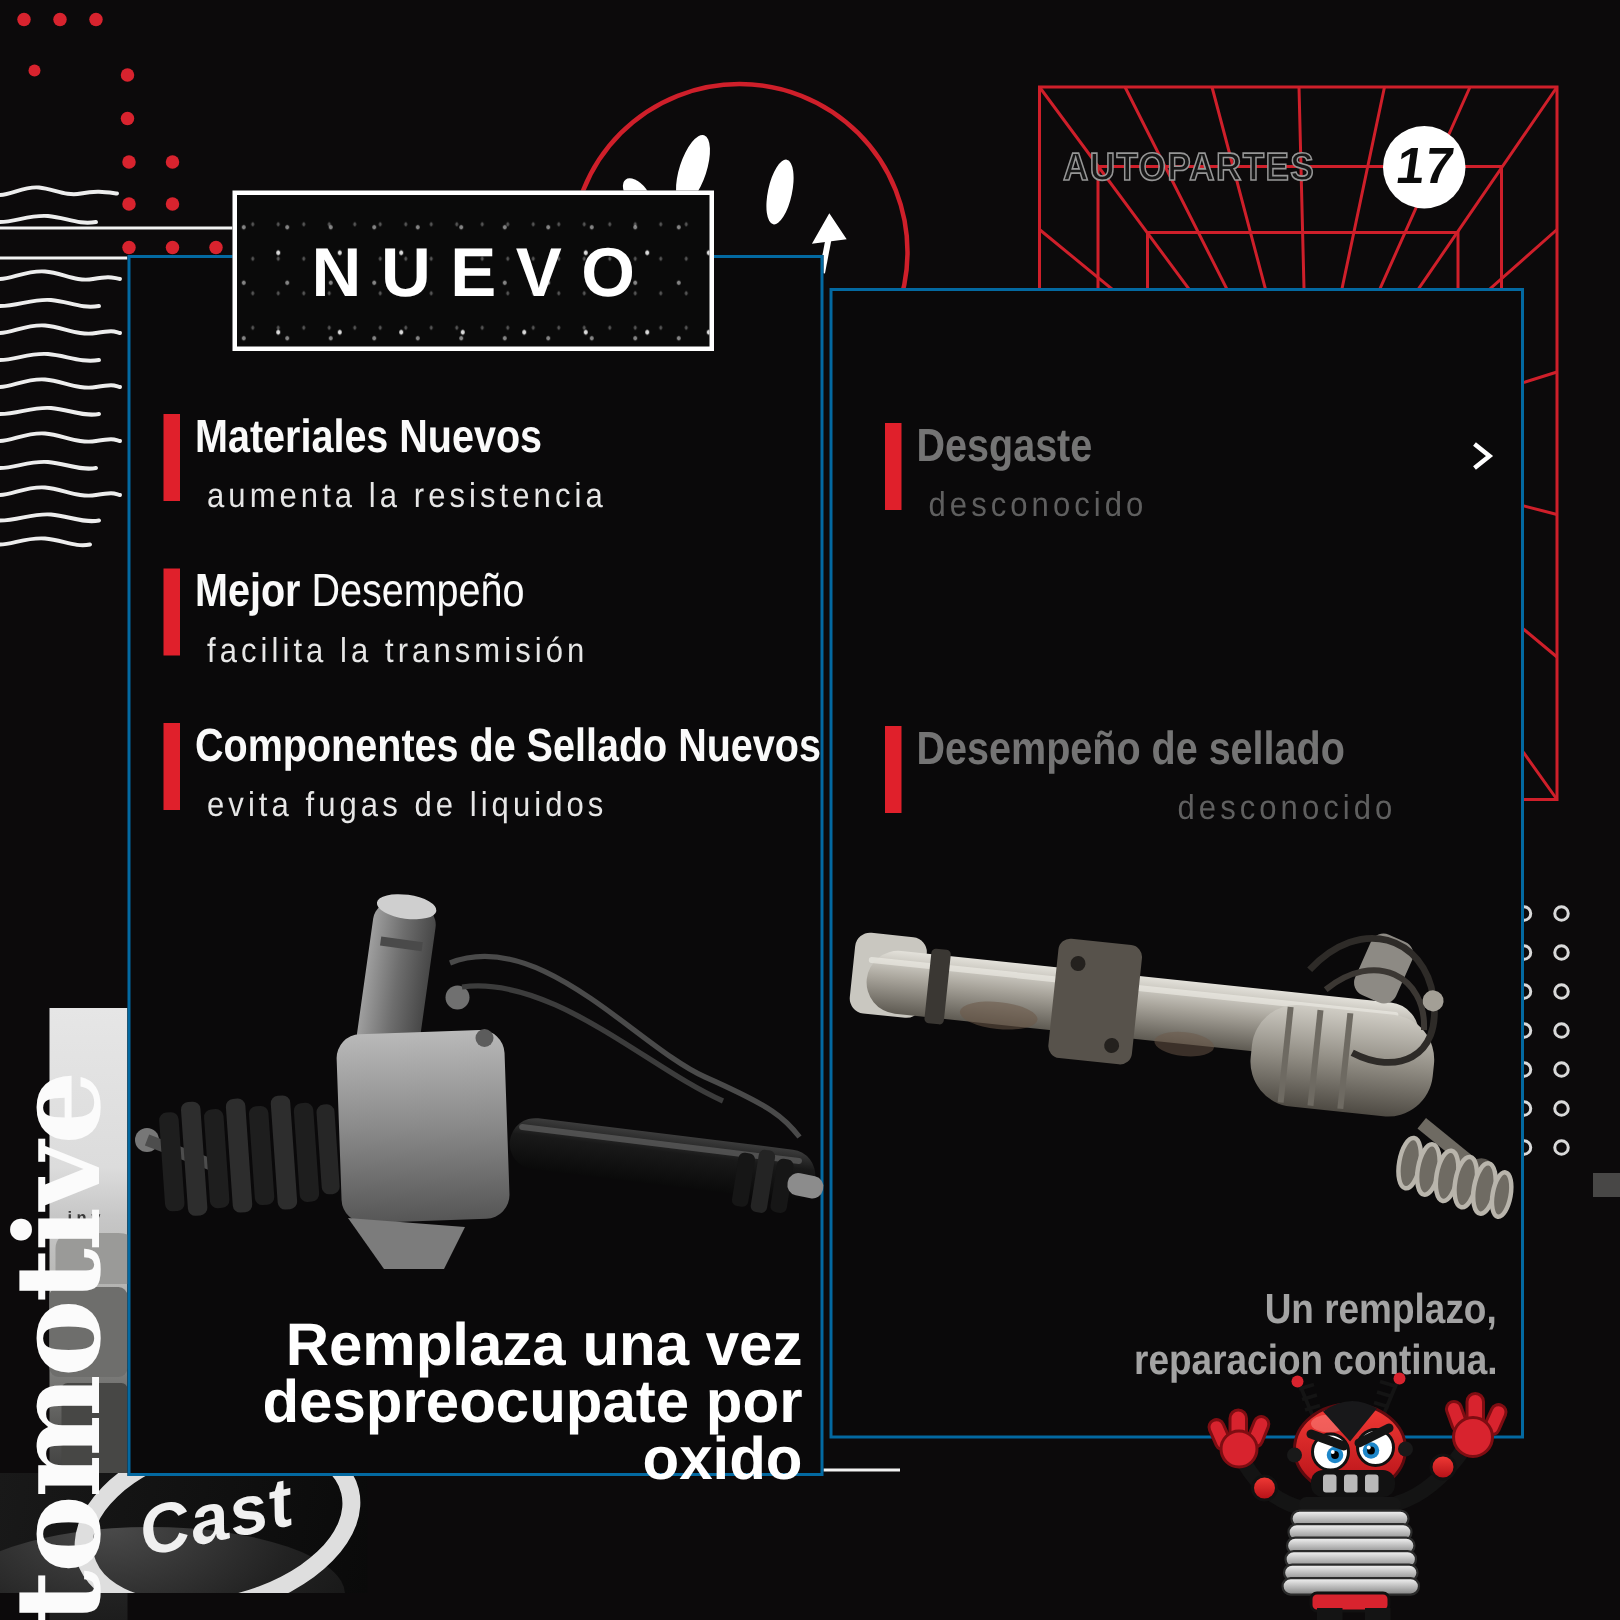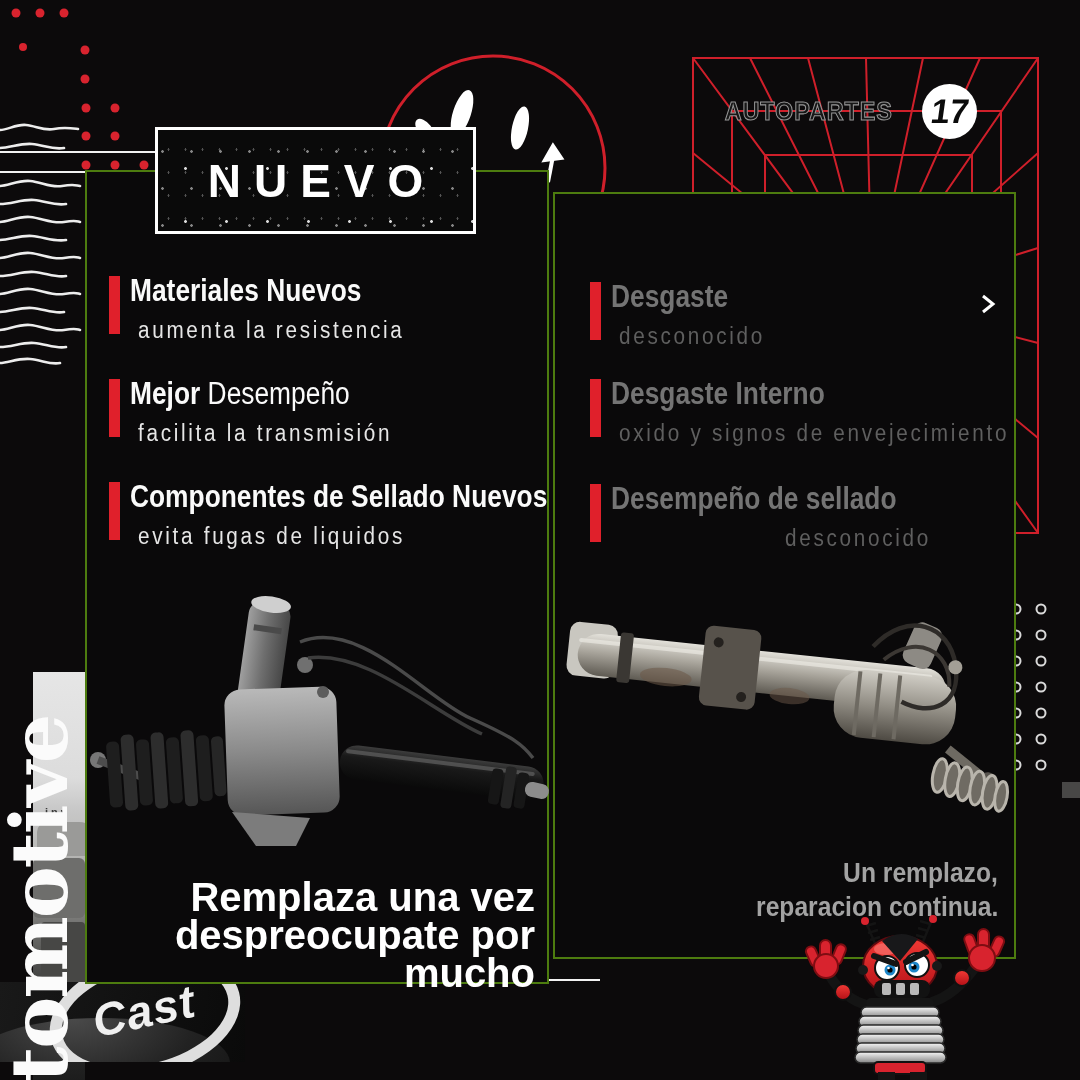--- a/index.html
+++ b/index.html
@@ -23,21 +23,21 @@
   .photo-cast .ring{position:absolute;left:48px;top:-26px;width:170px;height:96px;border:12px solid #dedede;border-radius:50%;transform:rotate(-14deg);}
   .photo-cast .castword{position:absolute;left:92px;top:2px;font-size:46px;font-weight:700;font-style:italic;color:#f0f0f0;transform:rotate(-12deg);letter-spacing:1px;}
   .photo-cast .fender{position:absolute;left:-30px;top:36px;width:260px;height:90px;background:radial-gradient(ellipse at 40% 0%,#4a4a4a,#222 55%,#111);border-radius:50% 50% 0 0;}
   .frag{left:1062px;top:782px;width:18px;height:16px;background:#7a7a78;opacity:.55;z-index:1;}
 
   
   .gothic{left:-6px;top:1196px;width:760px;height:80px;z-index:2;transform:rotate(-90deg);transform-origin:left top;
     font-family:"DejaVu Serif",serif;font-weight:700;font-size:78px;color:#fbfbfb;letter-spacing:-2px;white-space:nowrap;}
 
   
-  .card{position:absolute;background:#0a090a;border:2px solid #4d7c0f;z-index:3;}
+  .card{position:absolute;background:#0a090a;border:2px solid #0369a1;z-index:3;}
   #card-new{left:85px;top:170px;width:460px;height:810px;}
   #card-renew{left:553px;top:192px;width:439px;height:763px;padding-left:20px;}
 
   .titlebox{position:absolute;display:flex;align-items:center;justify-content:center;
     border:3px solid #fff;background-color:#0a0a0a;
     background-image:
       radial-gradient(rgba(255,255,255,.85) 1px, transparent 1.5px),
       radial-gradient(rgba(255,255,255,.5) 1px, transparent 1.4px),
       radial-gradient(rgba(255,255,255,.3) .8px, transparent 1.2px);
     background-size:41px 53px,29px 37px,17px 23px;
@@ -54,21 +54,21 @@
   .t .light{font-weight:400;}
   .s{display:inline-block;transform:scaleX(.9);transform-origin:left;margin-left:8px;margin-top:9px;font-weight:400;font-size:23px;letter-spacing:3px;color:#e6e6e6;white-space:nowrap;}
   #card-renew .t{color:#747474;}
   #card-renew .s{color:#5f5f5f;}
 
   .footer-new{position:absolute;right:12px;top:706px;text-align:right;color:#fff;font-size:40px;line-height:38px;font-weight:600;}
   .footer-renew{position:absolute;right:16px;top:662px;text-align:right;color:#a3a3a3;font-size:28px;line-height:34px;font-weight:700;}
   .footer-renew .cond{display:inline-block;transform:scaleX(.88);transform-origin:right;white-space:nowrap;}
 
   
-  .brand{left:690px;top:96px;width:218px;text-align:center;z-index:5;}
+  .brand{left:690px;top:96px;width:218px;text-align:left;z-index:5;}
   .brand .bname{display:inline-block;font-size:26px;font-weight:800;letter-spacing:1px;transform:scaleX(.9);transform-origin:right;
     color:#161616;-webkit-text-stroke:1.1px #969696;text-stroke:1.1px #969696;}
   .logo-circle{left:922px;top:84px;width:55px;height:55px;border-radius:50%;background:#fff;z-index:5;
     display:flex;align-items:center;justify-content:center;}
   .logo-circle .lnum{font-size:34px;font-weight:800;color:#0b0b0b;transform:skewX(-8deg);}
 
   .robot{left:786px;top:914px;z-index:6;}
 </style>
 </head>
 <body>
@@ -199,37 +199,30 @@
     </div>
     <div class="item" style="top:308px;">
       <div class="bar"></div>
       <div class="itext">
         <span class="t"><span>Componentes de Sellado Nuevos</span><span class="light"></span></span><br>
         <span class="s">evita fugas de liquidos</span>
       </div>
     </div>
     <div class="footer-new">
       <span>Remplaza una vez</span><br>
-      <span>despreocupate por mucho</span>
+      <span>despreocupate por oxido</span>
     </div>
   </div>
 
   <div class="card" id="card-renew">
     <div class="item" style="top:86px;left:35px;">
       <div class="bar"></div>
       <div class="itext">
         <span class="t"><span>Desgaste</span><span class="light"></span></span><br>
         <span class="s">desconocido</span>
-      </div>
-    </div>
-    <div class="item" style="top:183px;left:35px;">
-      <div class="bar"></div>
-      <div class="itext">
-        <span class="t"><span>Desgaste Interno</span><span class="light"></span></span><br>
-        <span class="s">oxido y signos de envejecimiento</span>
       </div>
     </div>
     <div class="item" style="top:288px;left:35px;text-align:right;">
       <div class="bar"></div>
       <div class="itext">
         <span class="t"><span>Desempeño de sellado</span><span class="light"></span></span><br>
         <span class="s">desconocido</span>
       </div>
     </div>
     <div class="footer-renew">

